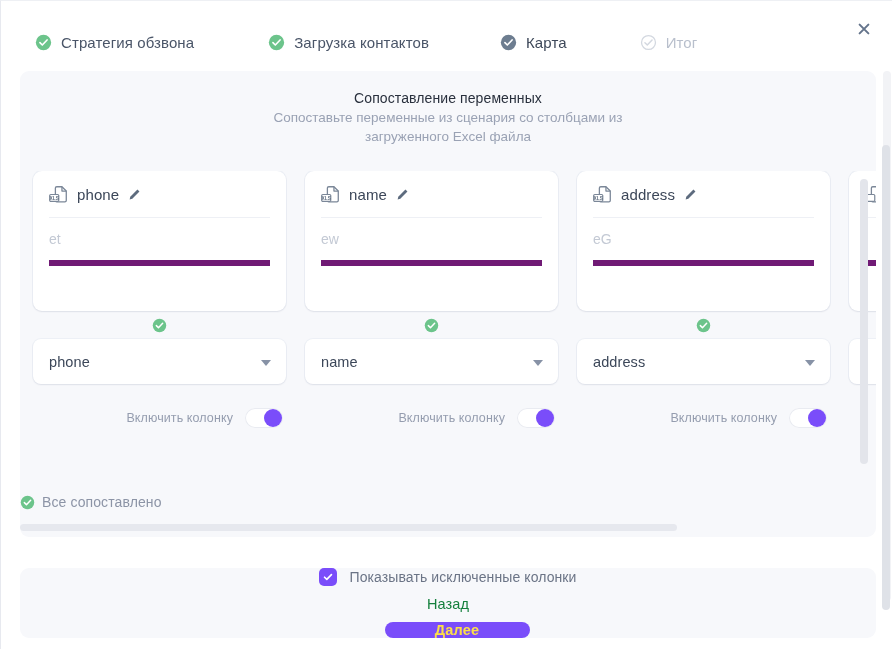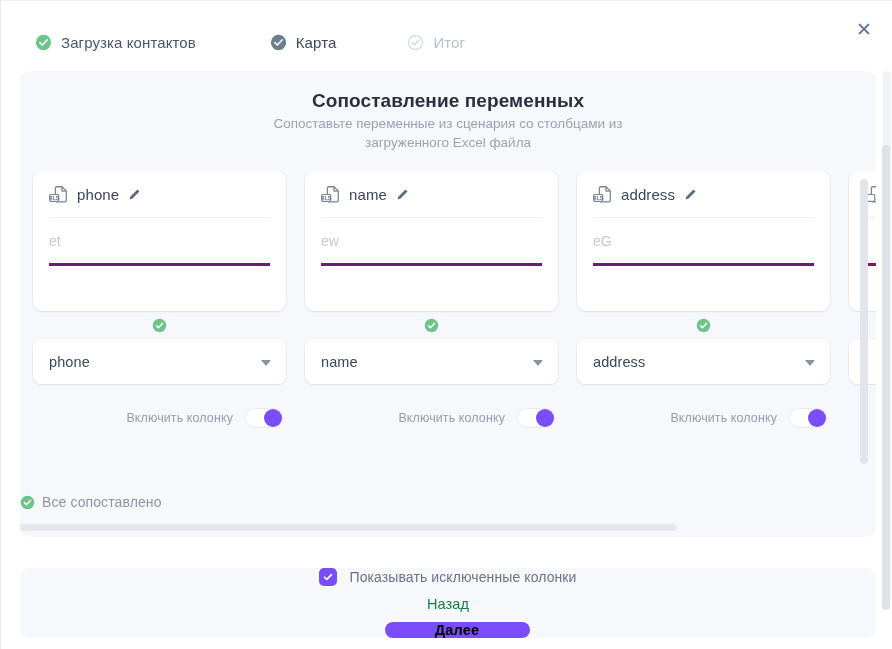--- a/index.html
+++ b/index.html
@@ -39,35 +39,35 @@
     margin-left: 9px; white-space: nowrap;
   }
   .step.done .step-label    { color: #4a5568; }
   .step.active .step-label  { color: #3d4859; }
   .step.idle .step-label    { color: #b8bfcc; }
 
   .step-ico { width: 17px; height: 17px; display: block; flex: none; }
 
   .step:nth-child(1) { margin-right: 74px; }
   .step:nth-child(2) { margin-right: 71px; }
-  .step:nth-child(3) { }
+  .step:nth-child(3) { margin-right: 73px; }
 
   
   .panel {
     position: absolute;
     left: 19px; top: 70px;
     width: 856px; height: 466px;
     background: #f7f8fb;
     border-radius: 9px;
     overflow: hidden;
   }
   .panel-title {
     text-align: center;
     margin-top: 19px;
-    font-size: 19px; font-weight: 700; color: #29303d;
+    font-size: 14px; font-weight: 400; color: #29303d;
     letter-spacing: .1px;
   }
   .panel-sub {
     text-align: center;
     margin: 2px auto 0;
     width: 400px;
     font-size: 13.5px; line-height: 19px;
     color: #9aa2b4;
   }
 
@@ -95,21 +95,21 @@
     border-bottom: 1px solid #eef0f5;
   }
   .xls-ico { width: 19px; height: 19px; flex: none; display: block; }
   .card-name {
     font-size: 15px; color: #3c4759; letter-spacing: .1px;
   }
   .pencil-ico { width: 13px; height: 13px; display: block; flex:none; }
   .card-val {
     height: 48px; display: flex; align-items: center;
     font-size: 14px; color: #c3c9d4;
-    border-bottom: 3px solid #701a75;
+    border-bottom: 6px solid #701a75;
   }
   .card-empty { height: 43px; }
 
   .check-badge-wrap {
     height: 28px; display: flex; align-items: center; justify-content: center;
   }
   .badge-ico { width: 15px; height: 15px; display: block; }
 
   .select {
     position: relative;
@@ -218,38 +218,45 @@
     background: transparent; border: none; cursor: pointer;
     padding: 10px 18px;
     font-family: "Liberation Sans", sans-serif;
     letter-spacing: .1px;
   }
   .btn-next {
     margin-left: 18px;
     width: 145px; height: 43px;
     background: #7a4dfa;
     border: none; border-radius: 8px;
-    color: #000000; font-size: 14.5px; font-weight: 700;
+    color: #fde047; font-size: 14.5px; font-weight: 700;
     cursor: pointer; letter-spacing: .2px;
     font-family: "Liberation Sans", sans-serif;
   }
 </style>
 </head>
 <body>
 
 <div id="modal">
 
   <button class="close-btn">
     <svg viewBox="0 0 16 16" width="14" height="14">
       <path d="M3 3 L13 13 M13 3 L3 13" stroke="#64748b" stroke-width="2.3" stroke-linecap="round" fill="none"></path>
     </svg>
   </button>
 
   <div class="stepper">
 
+    <div class="step done">
+      <svg class="step-ico" viewBox="0 0 20 20">
+        <circle cx="10" cy="10" r="9" fill="#6cc48b"></circle>
+        <path d="M5.8 10.2 L8.6 13 L14.2 7" stroke="#ffffff" stroke-width="1.9" fill="none" stroke-linecap="round" stroke-linejoin="round"></path>
+      </svg>
+      <span class="step-label">Стратегия обзвона</span>
+    </div>
 
     <div class="step done">
       <svg class="step-ico" viewBox="0 0 20 20">
         <circle cx="10" cy="10" r="9" fill="#6cc48b"></circle>
         <path d="M5.8 10.2 L8.6 13 L14.2 7" stroke="#ffffff" stroke-width="1.9" fill="none" stroke-linecap="round" stroke-linejoin="round"></path>
       </svg>
       <span class="step-label">Загрузка контактов</span>
     </div>
 
     <div class="step active">

